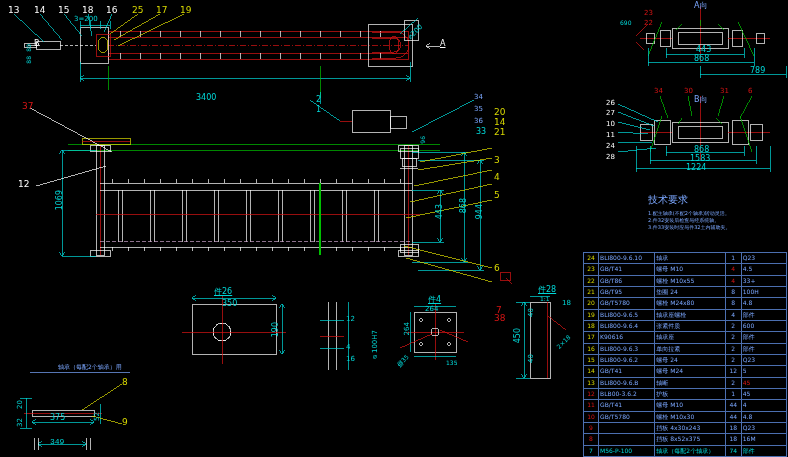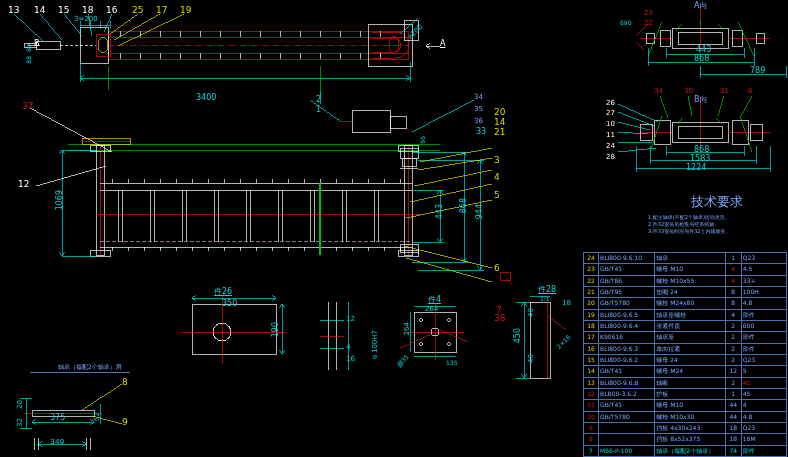--- a/index.html
+++ b/index.html
@@ -57,21 +57,21 @@
   #bom tr.alt td.c-no   { color: #d81414; }
   #bom tr.alt td.c-code,
   #bom tr.alt td.c-name,
   #bom tr.alt td.c-qty,
   #bom tr.alt td.c-mat { color: #7ba7ff; }
   .qty-red { color: #d81414 !important; }
   .mat-red { color: #d81414 !important; }
   .bom-last td { color: #00d8d8 !important; }
 
   .tech-block { position: absolute; left: 648px; top: 193px; width: 138px; }
-  .tech-title { font-size: 13px; color: #7ba7ff; text-align: center; margin-bottom: 3px; }
+  .tech-title { font-size: 10px; color: #7ba7ff; margin-bottom: 3px; }
   .tech-line  { font-size: 5px; color: #7ba7ff; line-height: 7px; white-space: nowrap; }
 
   .detail-title { color: #00d8d8; font-size: 8px; text-decoration: underline; }
 </style>
 </head>
 <body>
 
 <div id="canvas">
 
   <svg class="layer" shape-rendering="crispEdges">

